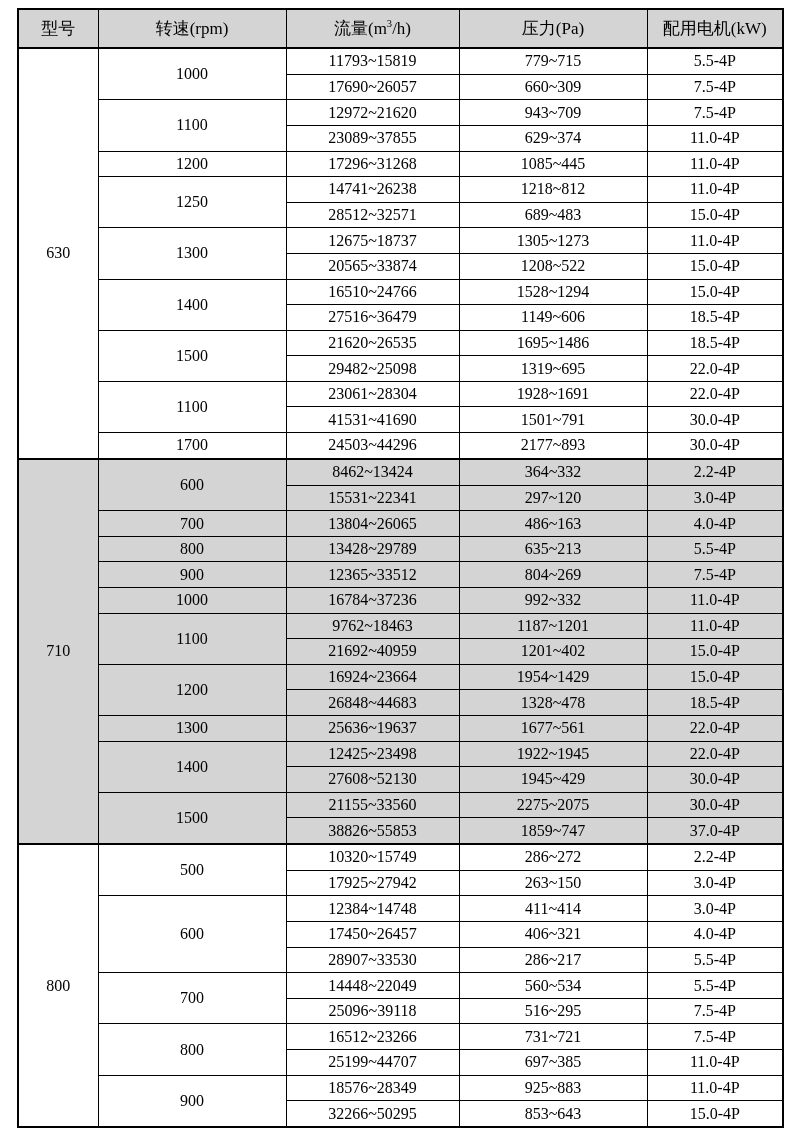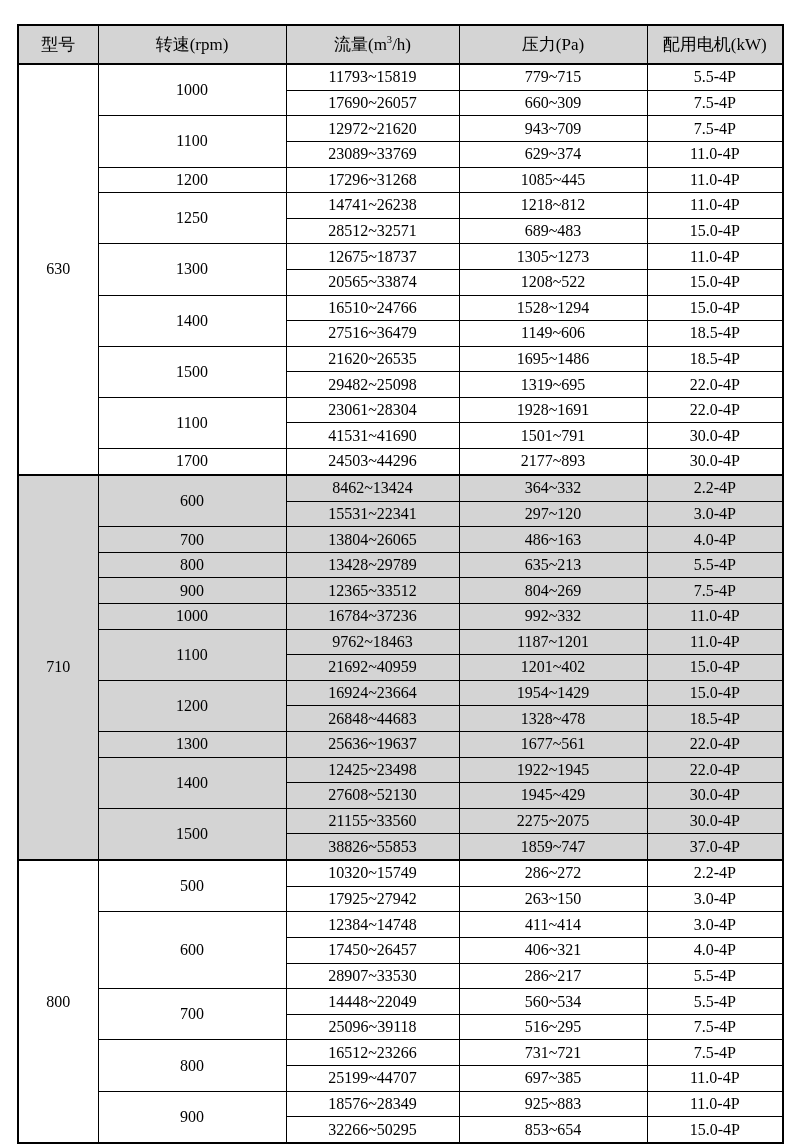--- a/index.html
+++ b/index.html
@@ -15,21 +15,21 @@
     width: 800px;
     height: 1146px;
     background: #ffffff;
     position: relative;
     font-family: "Liberation Serif", "DejaVu Serif", serif;
     color: #000;
   }
   table.spec {
     position: absolute;
     left: 17px;
-    top: 24px;
+    top: 8px;
     width: 765px;
     height: 1120px;
     border-collapse: collapse;
     table-layout: fixed;
     font-size: 16px;
     border: 2px solid var(--border-color);
   }
   .spec th, .spec td {
     border: 1px solid var(--border-color);
     text-align: center;
@@ -95,21 +95,21 @@
         <td>660~309</td>
         <td>7.5-4P</td>
       </tr>
       <tr>
         <td rowspan="2">1100</td>
         <td>12972~21620</td>
         <td>943~709</td>
         <td>7.5-4P</td>
       </tr>
       <tr>
-        <td>23089~33769</td>
+        <td>23089~37855</td>
         <td>629~374</td>
         <td>11.0-4P</td>
       </tr>
       <tr>
         <td rowspan="1">1200</td>
         <td>17296~31268</td>
         <td>1085~445</td>
         <td>11.0-4P</td>
       </tr>
       <tr>
@@ -310,17 +310,17 @@
         <td>11.0-4P</td>
       </tr>
       <tr>
         <td rowspan="2">900</td>
         <td>18576~28349</td>
         <td>925~883</td>
         <td>11.0-4P</td>
       </tr>
       <tr>
         <td>32266~50295</td>
-        <td>853~654</td>
+        <td>853~643</td>
         <td>15.0-4P</td>
       </tr>
     </tbody>
 </table>
 
 </body></html>

